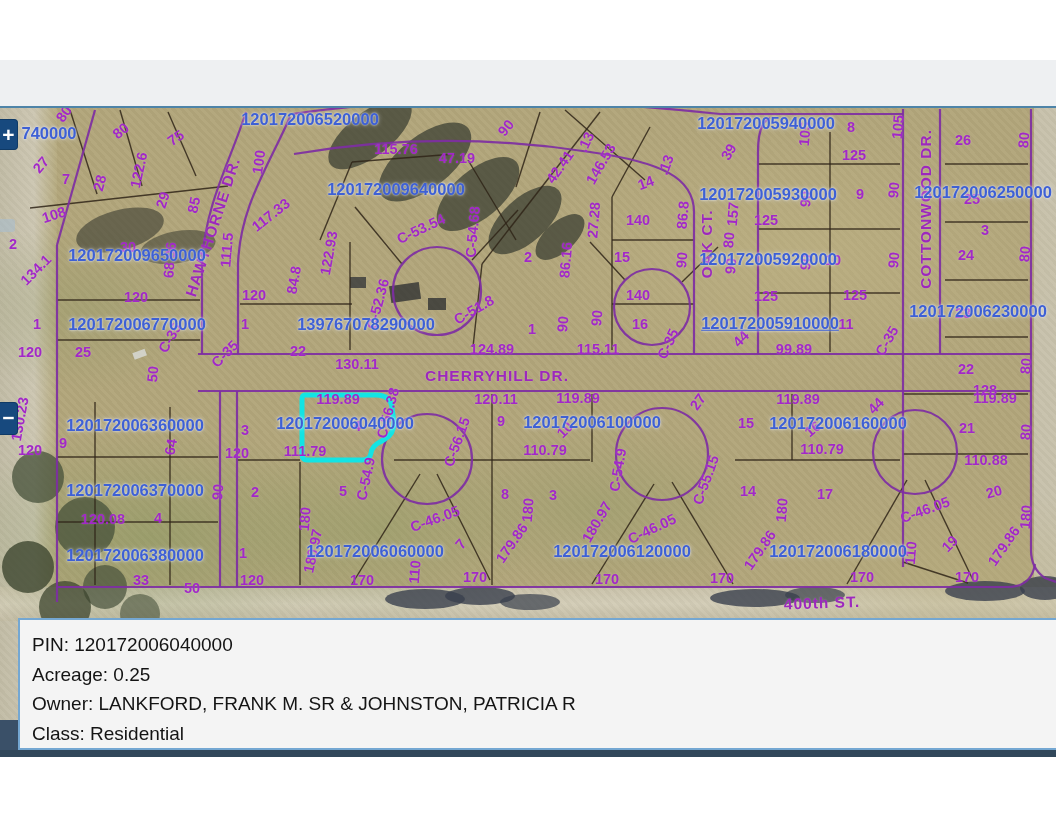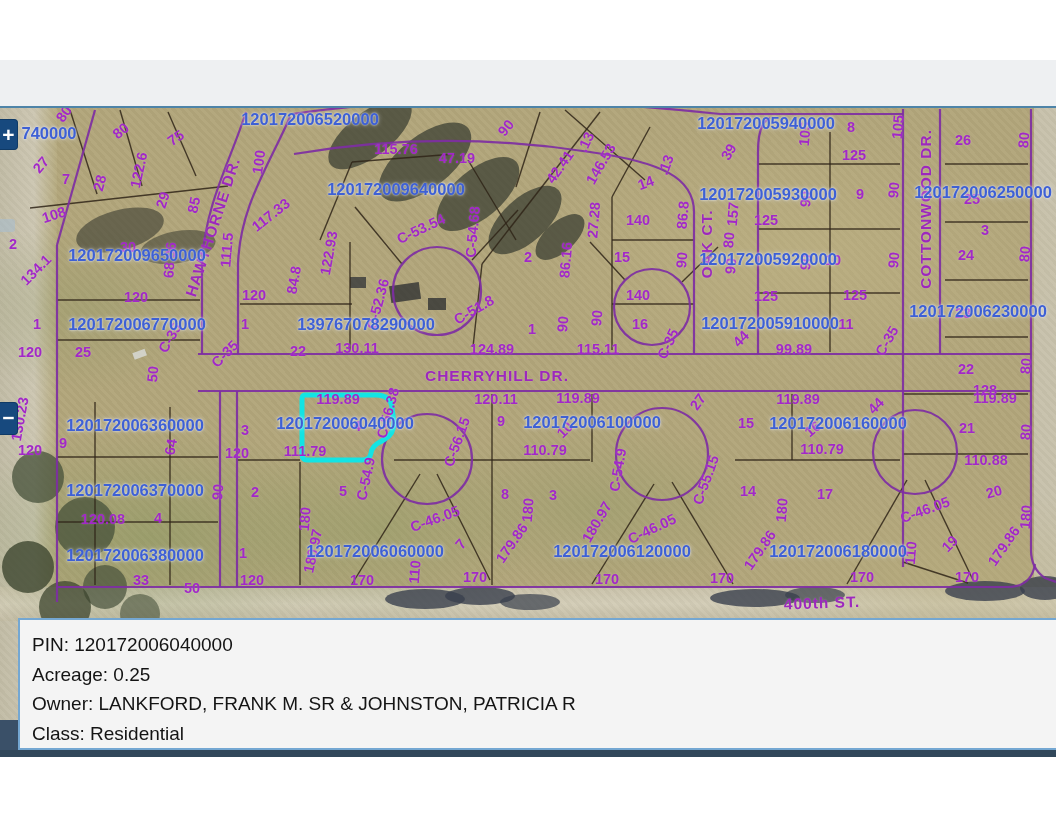--- a/index.html
+++ b/index.html
@@ -168,21 +168,21 @@
         <div class="lbl k-b" style="left: 49px; top: 25px; transform: translate(-50%, -50%) rotate(0deg);">740000</div>
         <div class="lbl k-b" style="left: 310px; top: 11px; transform: translate(-50%, -50%) rotate(0deg);">120172006520000</div>
         <div class="lbl k-b" style="left: 396px; top: 81px; transform: translate(-50%, -50%) rotate(0deg);">120172009640000</div>
         <div class="lbl k-b" style="left: 766px; top: 15px; transform: translate(-50%, -50%) rotate(0deg);">120172005940000</div>
         <div class="lbl k-b" style="left: 137px; top: 147px; transform: translate(-50%, -50%) rotate(0deg);">120172009650000</div>
         <div class="lbl k-b" style="left: 768px; top: 86px; transform: translate(-50%, -50%) rotate(0deg);">120172005930000</div>
         <div class="lbl k-b" style="left: 983px; top: 84px; transform: translate(-50%, -50%) rotate(0deg);">120172006250000</div>
         <div class="lbl k-b" style="left: 137px; top: 216px; transform: translate(-50%, -50%) rotate(0deg);">120172006770000</div>
         <div class="lbl k-b" style="left: 366px; top: 216px; transform: translate(-50%, -50%) rotate(0deg);">139767078290000</div>
         <div class="lbl k-b" style="left: 768px; top: 151px; transform: translate(-50%, -50%) rotate(0deg);">120172005920000</div>
-        <div class="lbl k-b" style="left: 770px; top: 215px; transform: translate(-50%, -50%) rotate(0deg);">120172005910000</div>
+        <div class="lbl k-b" style="left: 770px; top: 215px; transform: translate(-50%, -50%) rotate(0deg); text-decoration: underline;">120172005910000</div>
         <div class="lbl k-b" style="left: 978px; top: 203px; transform: translate(-50%, -50%) rotate(0deg);">120172006230000</div>
         <div class="lbl k-b" style="left: 135px; top: 317px; transform: translate(-50%, -50%) rotate(0deg);">120172006360000</div>
         <div class="lbl k-b" style="left: 345px; top: 315px; transform: translate(-50%, -50%) rotate(0deg);">120172006040000</div>
         <div class="lbl k-b" style="left: 592px; top: 314px; transform: translate(-50%, -50%) rotate(0deg);">120172006100000</div>
         <div class="lbl k-b" style="left: 838px; top: 315px; transform: translate(-50%, -50%) rotate(0deg);">120172006160000</div>
         <div class="lbl k-b" style="left: 135px; top: 382px; transform: translate(-50%, -50%) rotate(0deg);">120172006370000</div>
         <div class="lbl k-b" style="left: 135px; top: 447px; transform: translate(-50%, -50%) rotate(0deg);">120172006380000</div>
         <div class="lbl k-b" style="left: 375px; top: 443px; transform: translate(-50%, -50%) rotate(0deg);">120172006060000</div>
         <div class="lbl k-b" style="left: 622px; top: 443px; transform: translate(-50%, -50%) rotate(0deg);">120172006120000</div>
         <div class="lbl k-b" style="left: 838px; top: 443px; transform: translate(-50%, -50%) rotate(0deg);">120172006180000</div>
@@ -269,21 +269,21 @@
         <div class="lbl k-p" style="left: 985px; top: 282px; transform: translate(-50%, -50%) rotate(0deg);">128</div>
         <div class="lbl k-p" style="left: 1026px; top: 258px; transform: translate(-50%, -50%) rotate(-85deg);">80</div>
         <div class="lbl k-p" style="left: 967px; top: 320px; transform: translate(-50%, -50%) rotate(0deg);">21</div>
         <div class="lbl k-p" style="left: 1026px; top: 324px; transform: translate(-50%, -50%) rotate(-85deg);">80</div>
         <div class="lbl k-p" style="left: 986px; top: 352px; transform: translate(-50%, -50%) rotate(0deg);">110.88</div>
         <div class="lbl k-p" style="left: 994px; top: 384px; transform: translate(-50%, -50%) rotate(-15deg);">20</div>
         <div class="lbl k-p" style="left: 1026px; top: 409px; transform: translate(-50%, -50%) rotate(-85deg);">180</div>
         <div class="lbl k-p" style="left: 1004px; top: 438px; transform: translate(-50%, -50%) rotate(-55deg);">179.86</div>
         <div class="lbl k-p" style="left: 967px; top: 469px; transform: translate(-50%, -50%) rotate(0deg);">170</div>
         <div class="lbl k-p" style="left: 298px; top: 243px; transform: translate(-50%, -50%) rotate(0deg);">22</div>
-        <div class="lbl k-p" style="left: 357px; top: 240px; transform: translate(-50%, -50%) rotate(0deg);">130.11</div>
+        <div class="lbl k-p" style="left: 357px; top: 256px; transform: translate(-50%, -50%) rotate(0deg);">130.11</div>
         <div class="lbl k-p" style="left: 170px; top: 230px; transform: translate(-50%, -50%) rotate(-60deg);">C-35</div>
         <div class="lbl k-p" style="left: 225px; top: 246px; transform: translate(-50%, -50%) rotate(-45deg);">C-35</div>
         <div class="lbl k-p" style="left: 245px; top: 216px; transform: translate(-50%, -50%) rotate(0deg);">1</div>
         <div class="lbl k-p" style="left: 474px; top: 202px; transform: translate(-50%, -50%) rotate(-30deg);">C-51.8</div>
         <div class="lbl k-p" style="left: 532px; top: 221px; transform: translate(-50%, -50%) rotate(0deg);">1</div>
         <div class="lbl k-p" style="left: 492px; top: 241px; transform: translate(-50%, -50%) rotate(0deg);">124.89</div>
         <div class="lbl k-p" style="left: 598px; top: 241px; transform: translate(-50%, -50%) rotate(0deg);">115.11</div>
         <div class="lbl k-p" style="left: 563px; top: 216px; transform: translate(-50%, -50%) rotate(-85deg);">90</div>
         <div class="lbl k-p" style="left: 597px; top: 210px; transform: translate(-50%, -50%) rotate(-85deg);">90</div>
         <div class="lbl k-p" style="left: 338px; top: 291px; transform: translate(-50%, -50%) rotate(0deg);">119.89</div>

